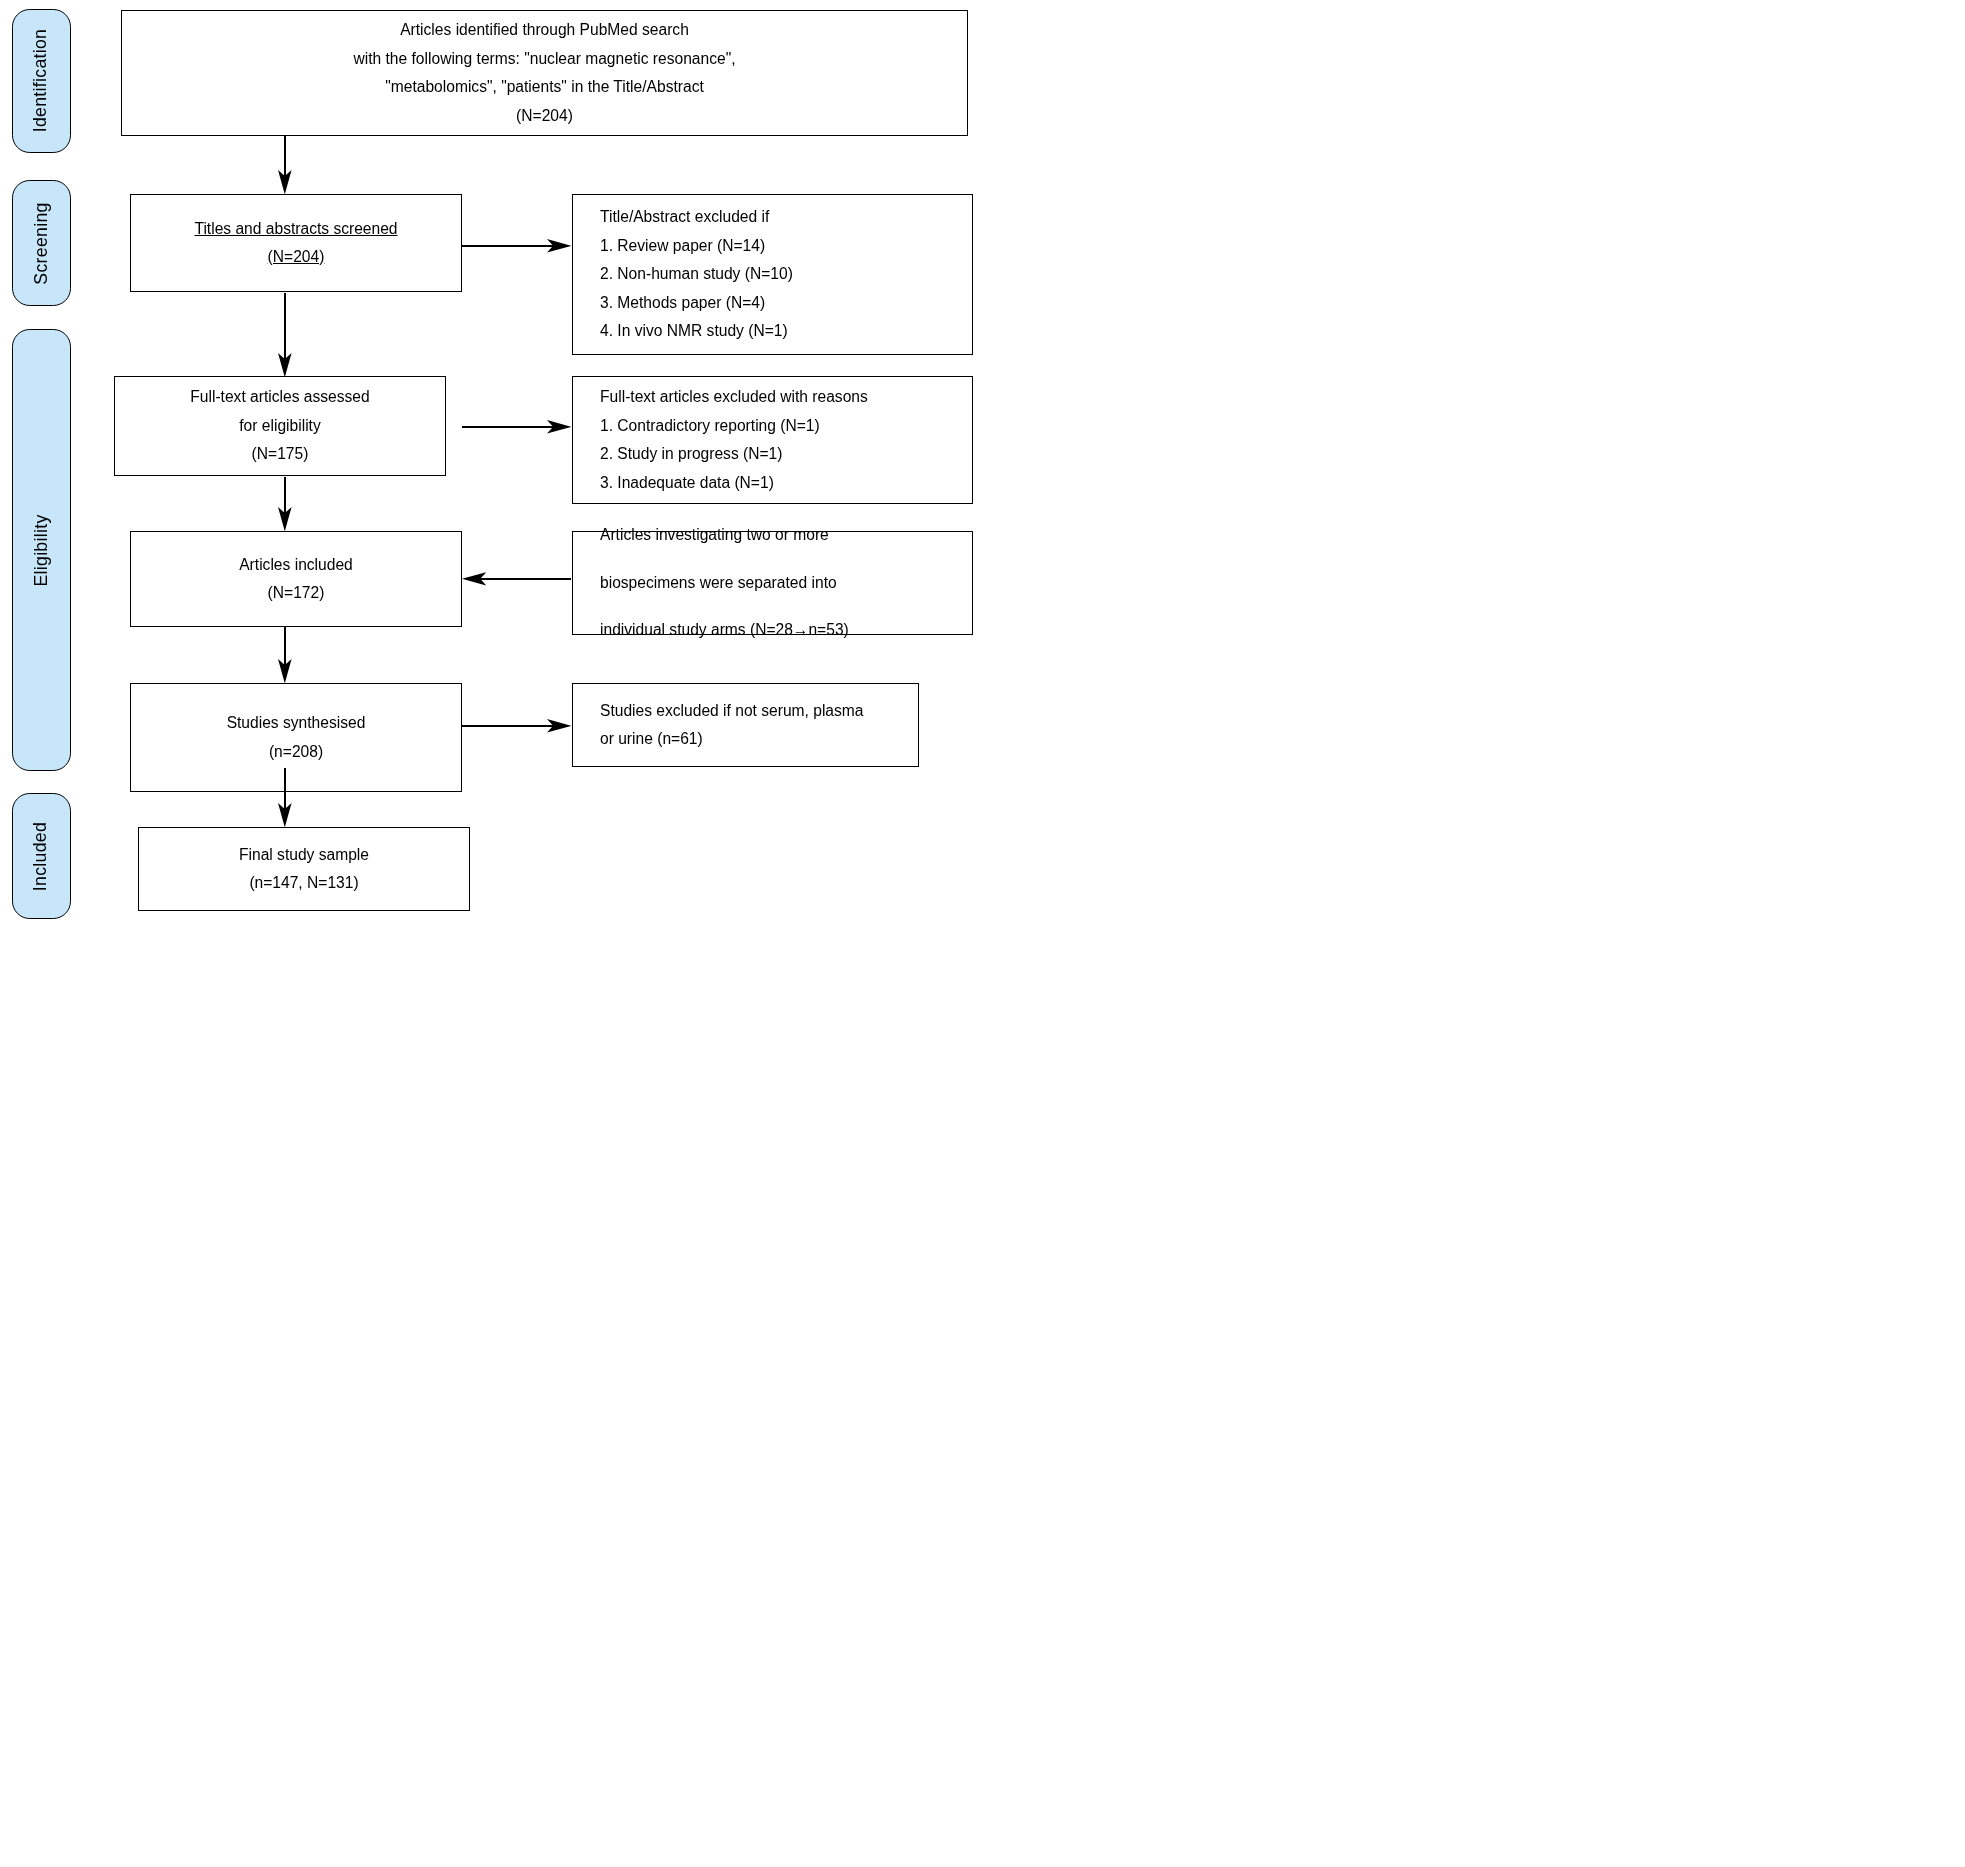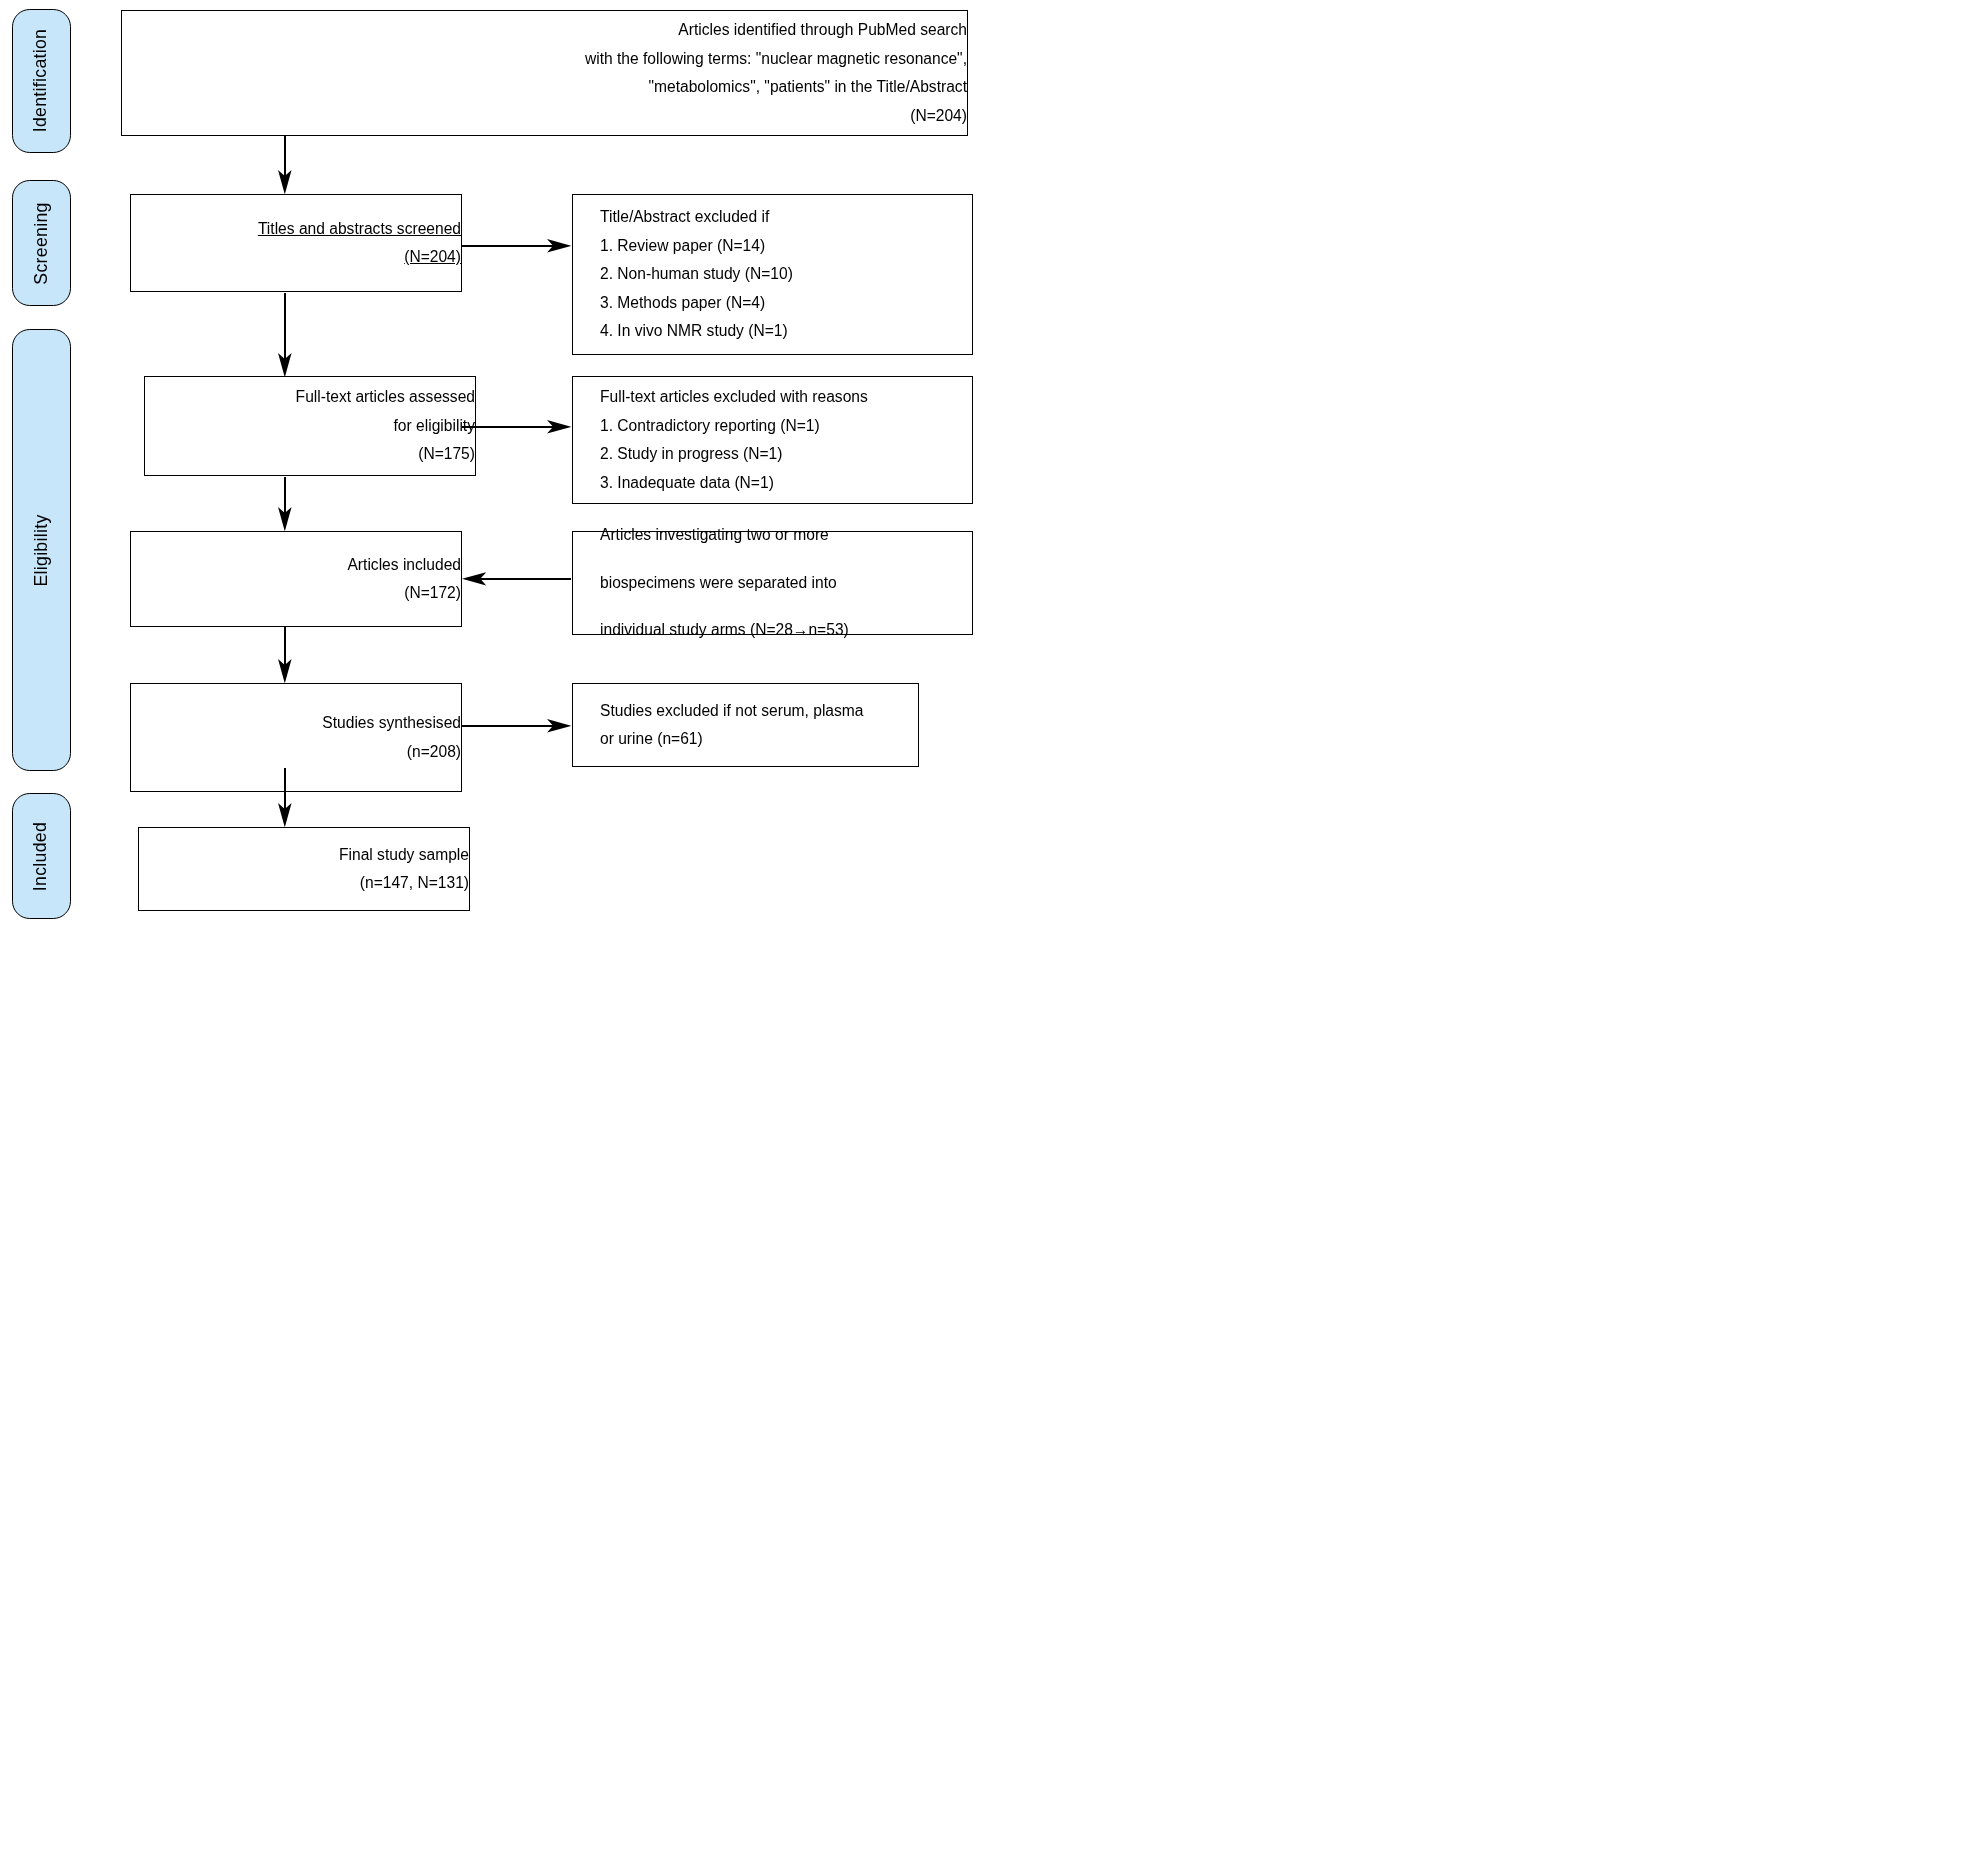--- a/index.html
+++ b/index.html
@@ -14,21 +14,21 @@
     box-sizing:border-box;
   }
   .stage span{
     transform:rotate(-90deg);white-space:nowrap;
     font-size:17.7px;letter-spacing:0.3px;
   }
   .node{
     position:absolute;background:#fff;border:1.7px solid #000;
     box-sizing:border-box;display:flex;flex-direction:column;justify-content:center;
   }
-  .node.center{align-items:flex-end;text-align:center;}
+  .node.center{align-items:center;text-align:center;}
   .node.leftalign{align-items:flex-start;text-align:left;padding-left:27px;padding-right:13px;}
   .node .ln{font-size:15.6px;line-height:28.5px;white-space:nowrap;}
   .varrow{position:absolute;width:13.6px;}
   .varrow .shaft{position:absolute;left:6.1px;top:0;width:1.7px;height:calc(100% - 9.5px);background:#000;}
   .varrow svg{position:absolute;left:0;bottom:0;display:block;}
   .harrow{position:absolute;height:13.6px;}
   .harrow .shaft{position:absolute;top:6.1px;height:1.7px;background:#000;}
   .harrow.right .shaft{left:0;width:calc(100% - 9.5px);}
   .harrow.left .shaft{right:0;width:calc(100% - 9.5px);}
   .harrow svg{position:absolute;top:0;display:block;}
@@ -56,21 +56,21 @@
   <div class="ln">with the following terms: "nuclear magnetic resonance",</div>
   <div class="ln">"metabolomics", "patients" in the Title/Abstract</div>
   <div class="ln">(N=204)</div>
 </div>
 
 <div class="node center" style="left:130px;top:194px;width:332px;height:98px;text-decoration:underline;">
   <div class="ln">Titles and abstracts screened</div>
   <div class="ln">(N=204)</div>
 </div>
 
-<div class="node center" style="left:144px;top:376px;width:332px;height:100px;">
+<div class="node center" style="left:114px;top:376px;width:332px;height:100px;">
   <div class="ln">Full-text articles assessed</div>
   <div class="ln">for eligibility</div>
   <div class="ln">(N=175)</div>
 </div>
 
 <div class="node center" style="left:130px;top:531px;width:332px;height:96px;">
   <div class="ln">Articles included</div>
   <div class="ln">(N=172)</div>
 </div>
 

